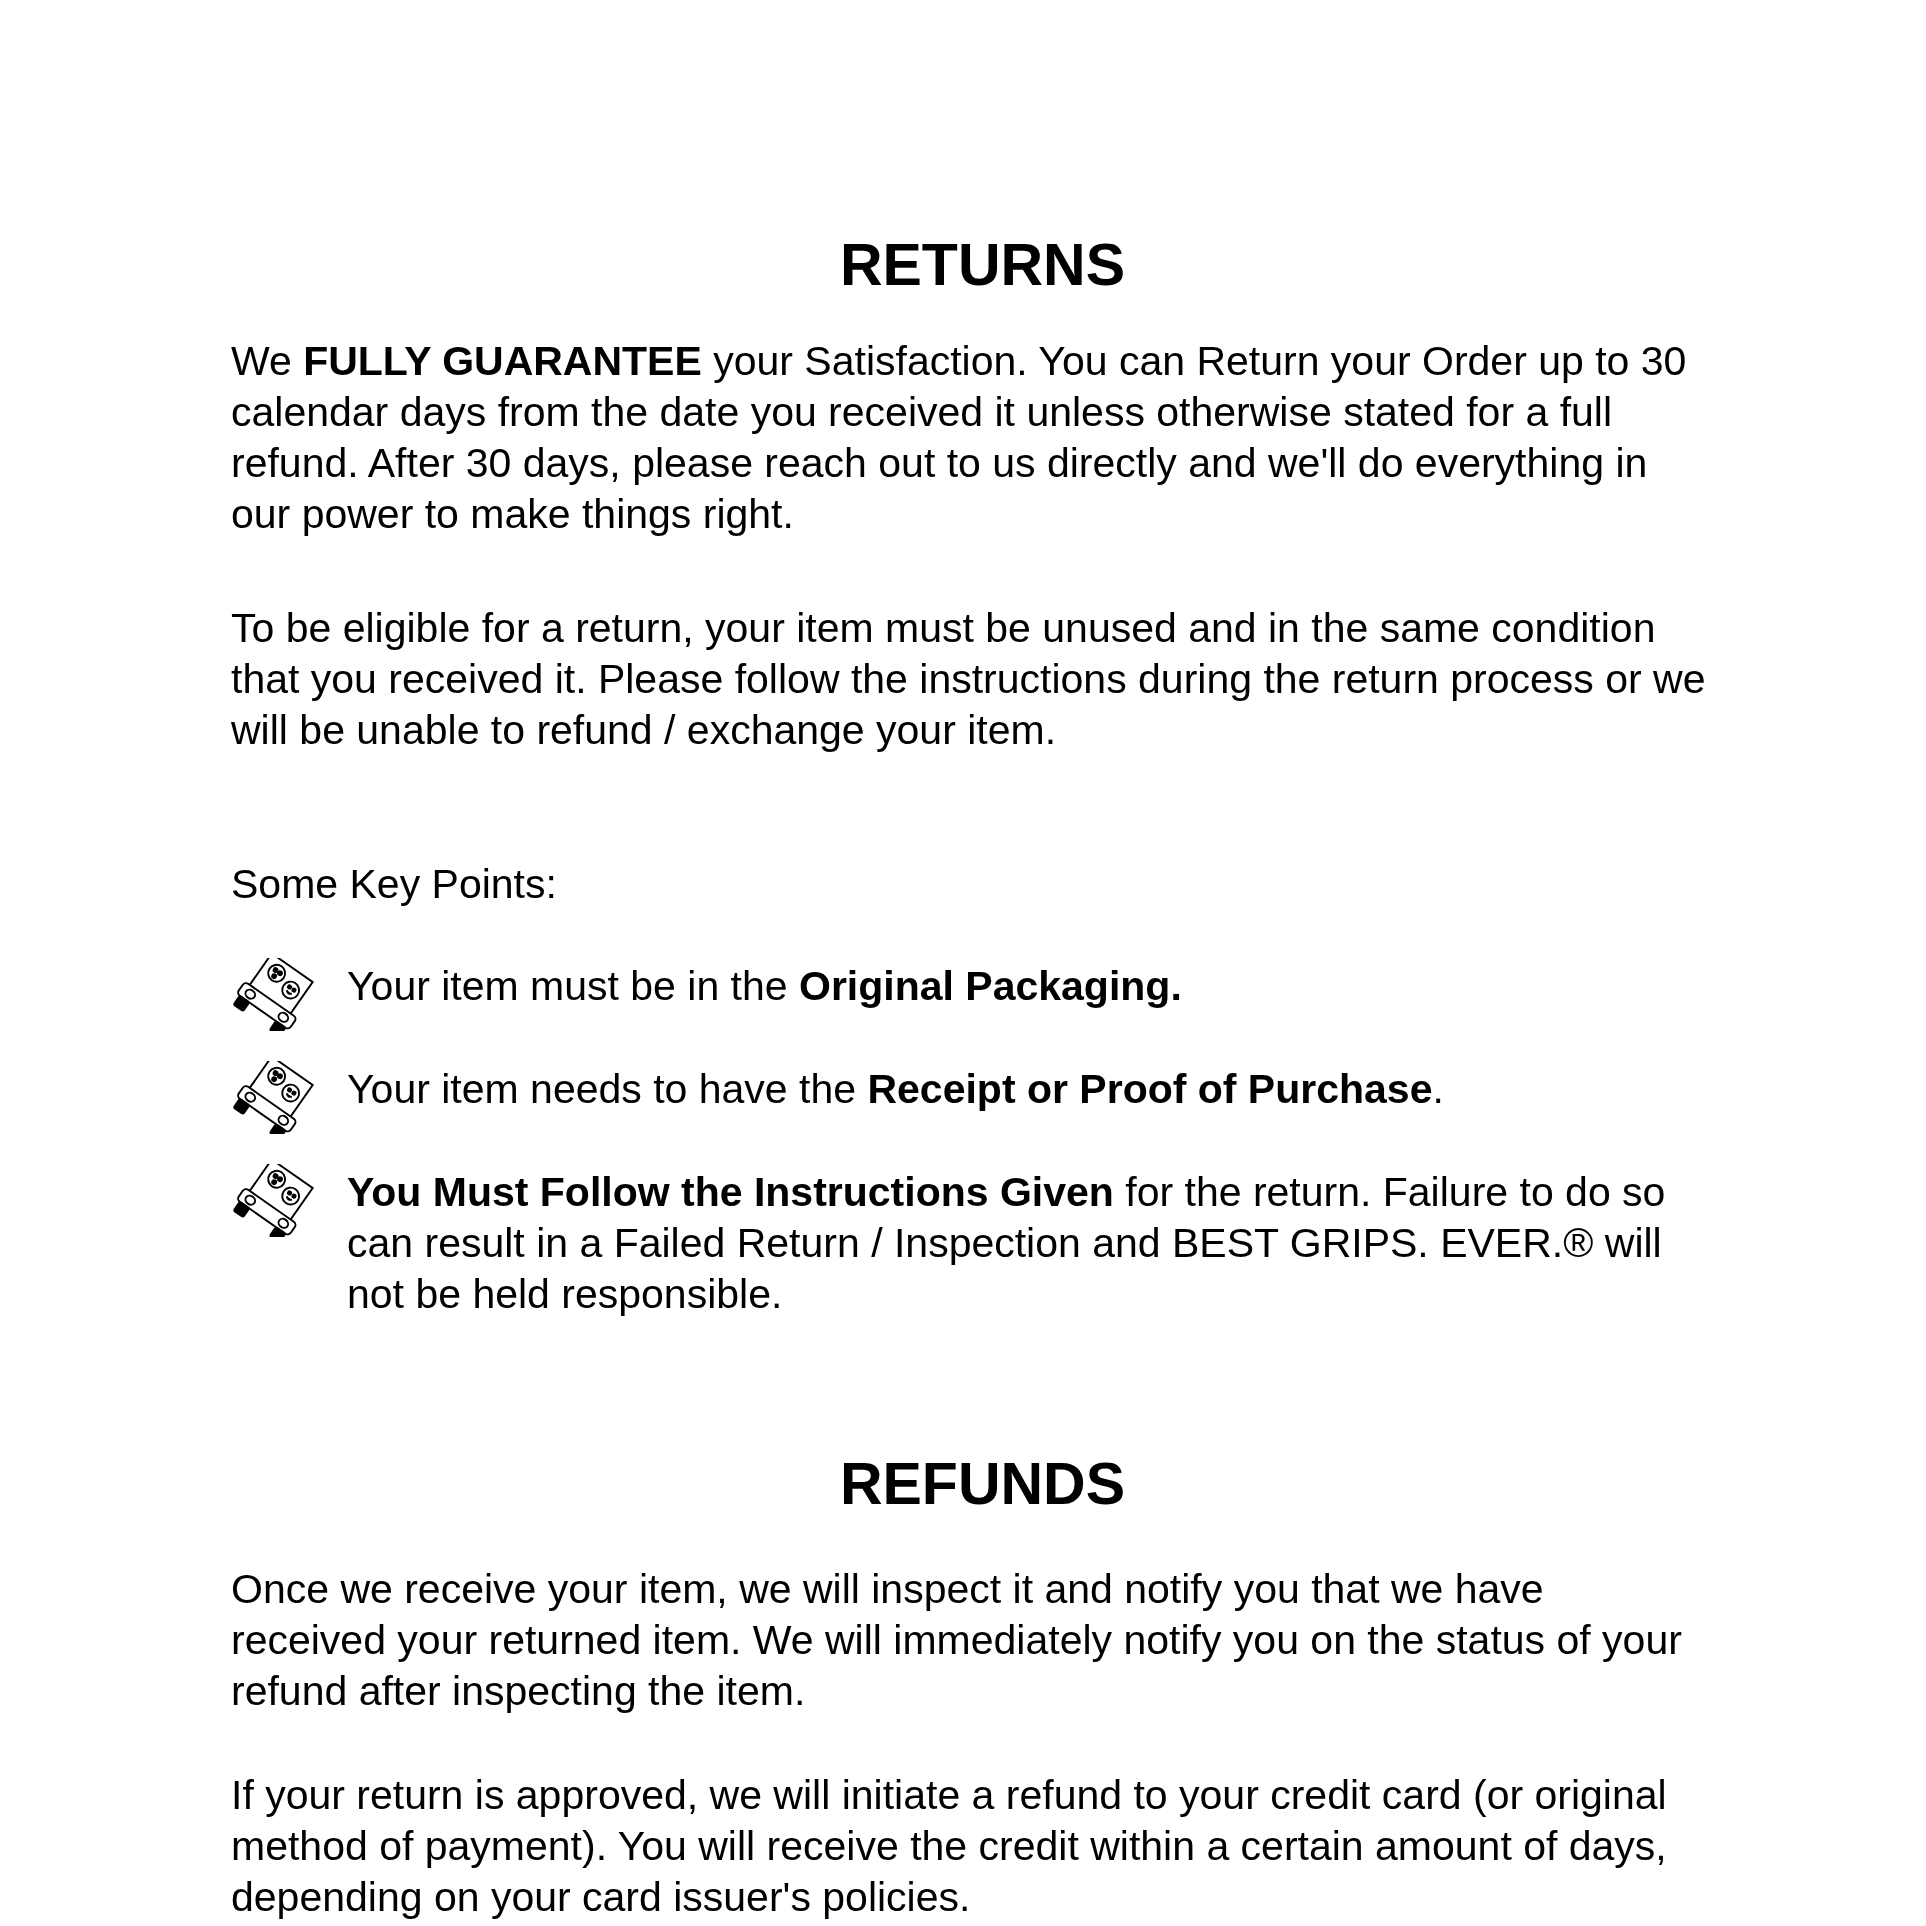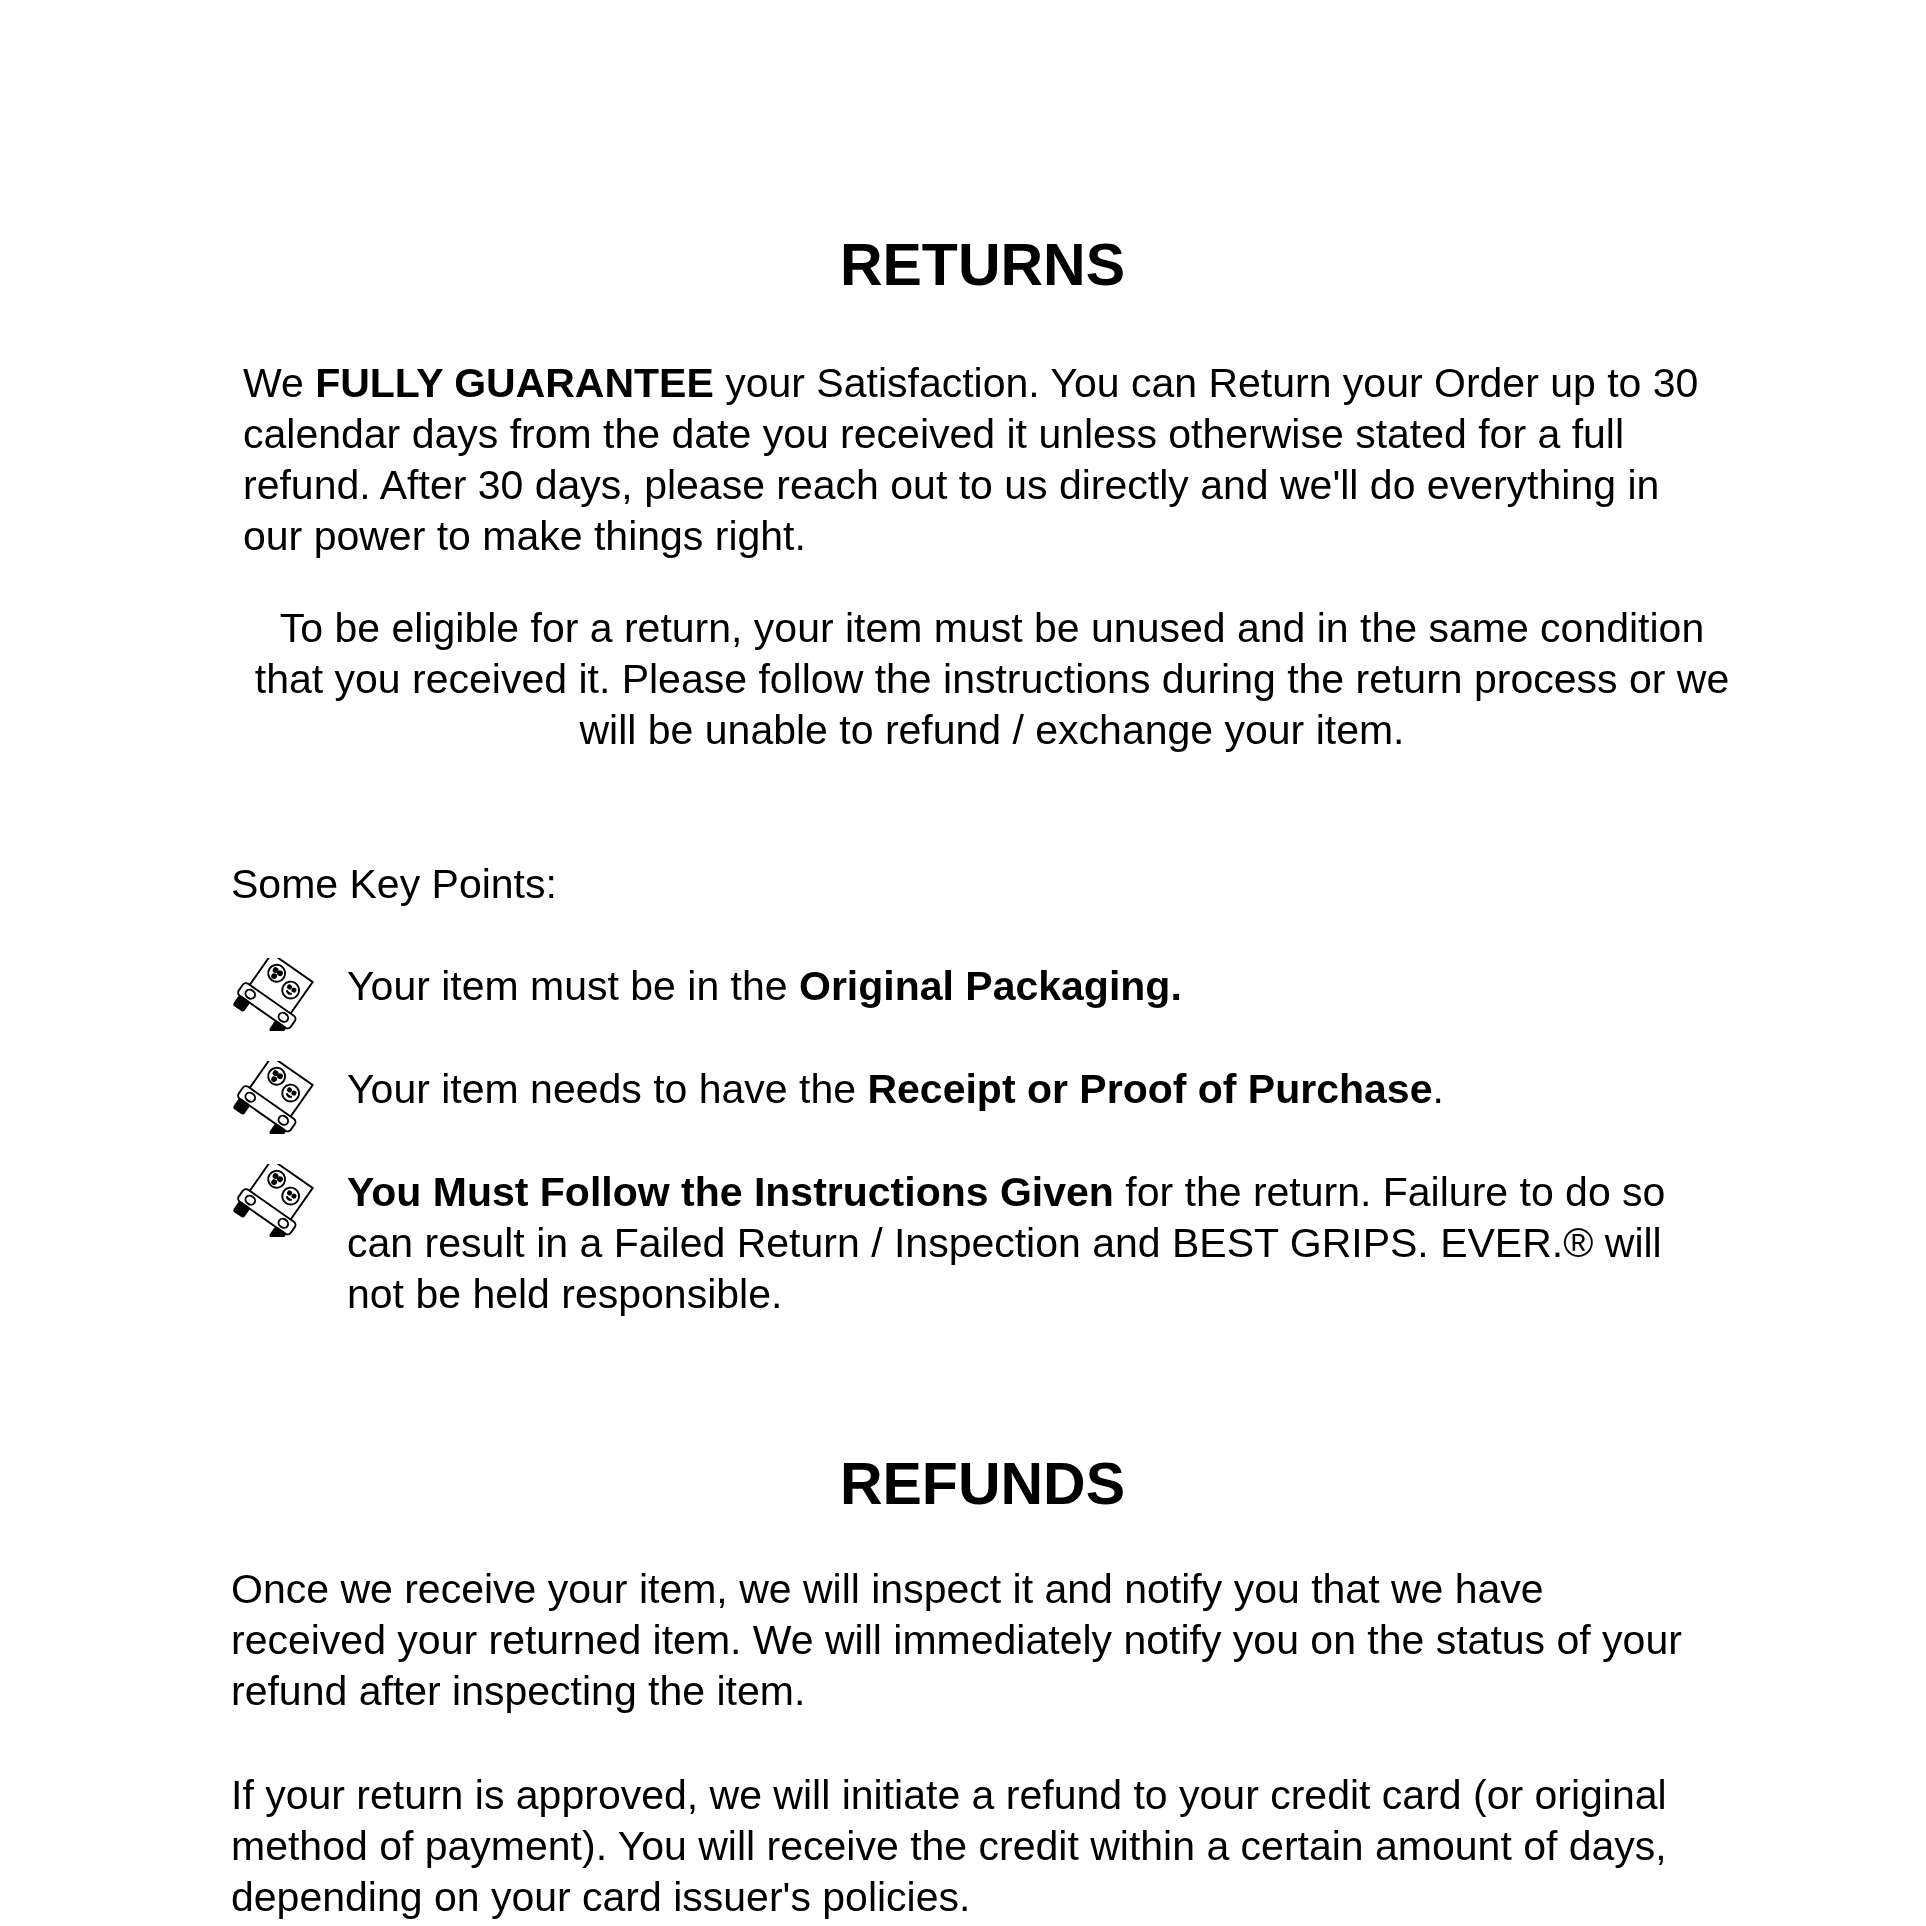--- a/index.html
+++ b/index.html
@@ -18,26 +18,26 @@
   .bullet .text { position: absolute; left: 116px; width: 1406px; font-size: 41px;
                   line-height: 51px; white-space: pre-line; }
 </style>
 </head>
 <body>
 
 <div class="page">
 
   <h1 class="heading" style="top:231px;">RETURNS</h1>
 
-  <p class="para" style="top:358px;margin-left:12px;"><span>We </span><b>FULLY GUARANTEE</b><span> your Satisfaction. You can Return your Order up to 30
+  <p class="para" style="top:336px;"><span>We </span><b>FULLY GUARANTEE</b><span> your Satisfaction. You can Return your Order up to 30
 calendar days from the date you received it unless otherwise stated for a full
 refund. After 30 days, please reach out to us directly and we'll do everything in
 our power to make things right.</span></p>
 
-  <p class="para" style="top:603px;text-align:center;">To be eligible for a return, your item must be unused and in the same condition
+  <p class="para" style="top:603px;">To be eligible for a return, your item must be unused and in the same condition
 that you received it. Please follow the instructions during the return process or we
 will be unable to refund / exchange your item.</p>
 
   <div class="keypoints-label" style="top:859px;">Some Key Points:</div>
 
   <div class="bullet" style="top:961px;">
     <svg class="icon" viewBox="0 0 220 190">
       <g transform="rotate(35 110 95)" stroke="#000" stroke-width="5" fill="#fff">
         <rect x="45" y="10" width="130" height="110"></rect>
         <circle cx="85" cy="45" r="22"></circle>

